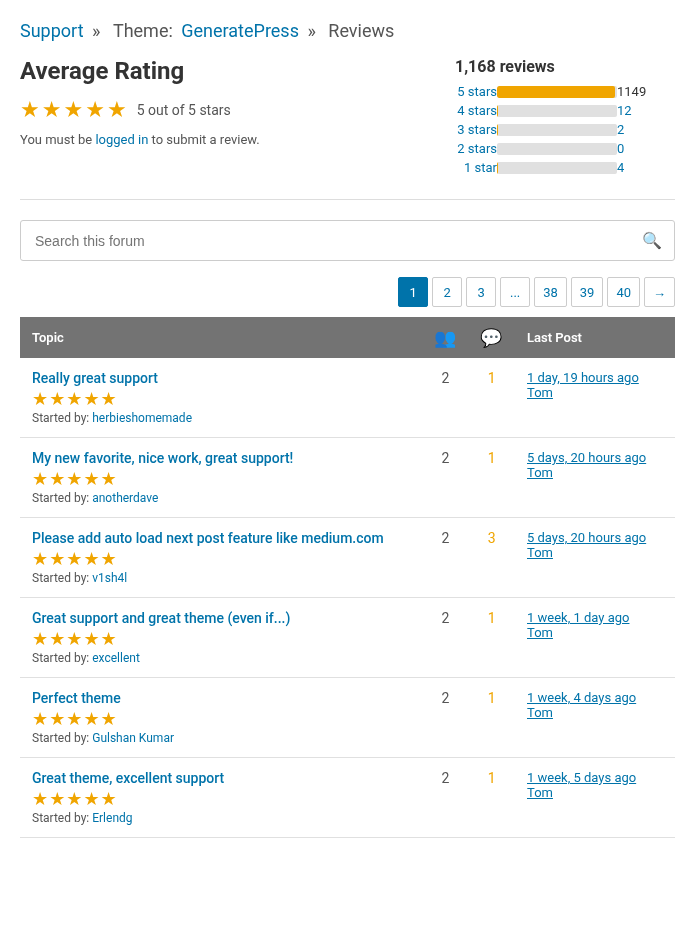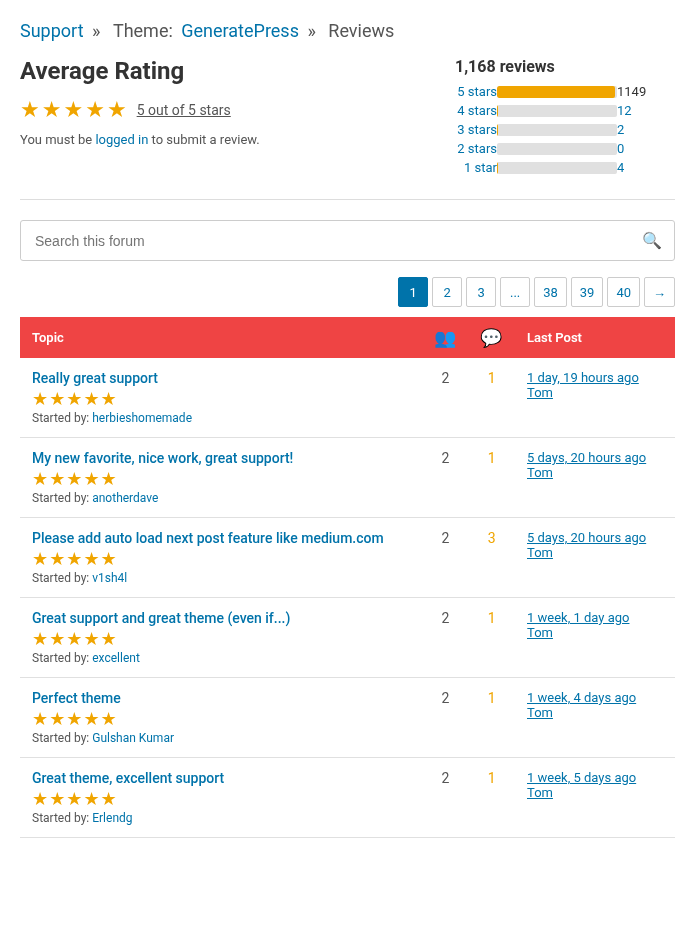--- a/index.html
+++ b/index.html
@@ -46,21 +46,20 @@
       margin-bottom: 10px;
     }
     .stars {
       color: #f0a500;
       font-size: 22px;
       letter-spacing: 2px;
     }
     .stars-label {
       font-size: 14px;
       color: #555;
-      text-decoration: underline;
     }
     .login-notice {
       font-size: 13px;
       color: #555;
     }
     .login-notice a {
       color: #0073aa;
       text-decoration: none;
     }
 
@@ -162,21 +161,21 @@
       color: #fff;
       border-color: #0073aa;
     }
 
     
     .forum-table {
       width: 100%;
       border-collapse: collapse;
     }
     .forum-table thead tr {
-      background: #ef4444;
+      background: #737373;
       color: #fff;
     }
     .forum-table thead th {
       padding: 10px 12px;
       text-align: left;
       font-size: 13px;
       font-weight: 600;
     }
     .forum-table thead th.center {
       text-align: center;

